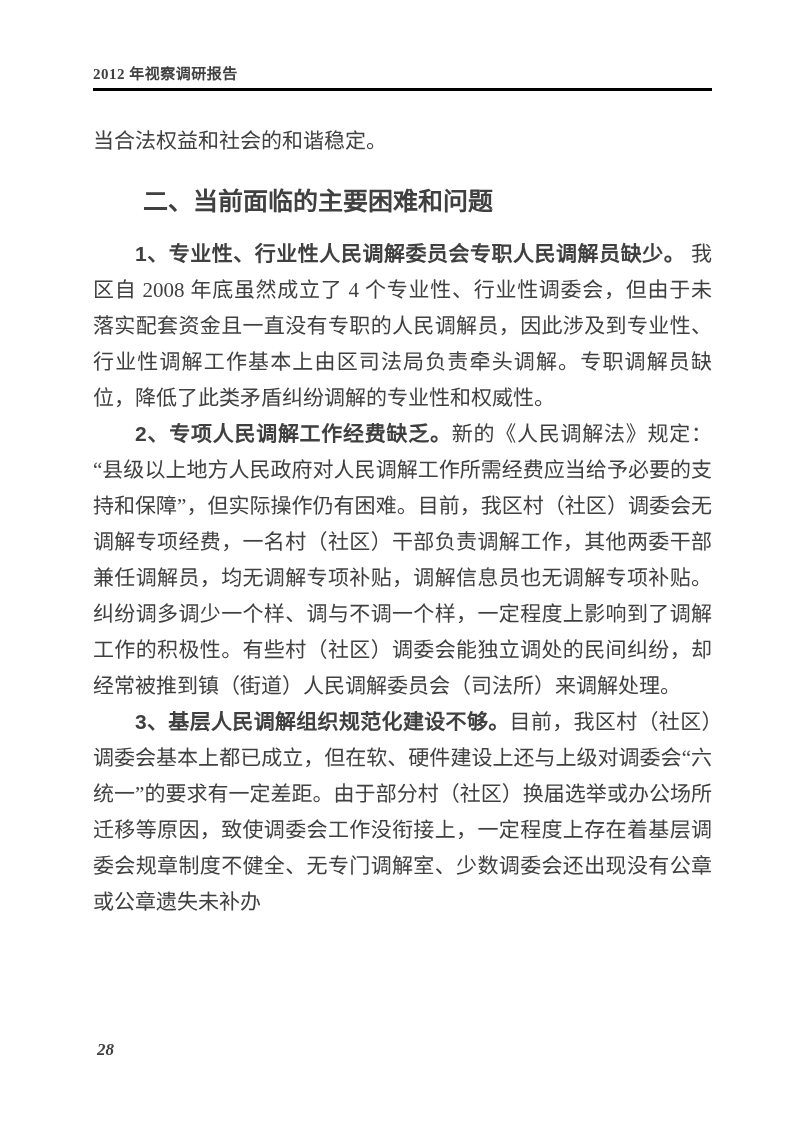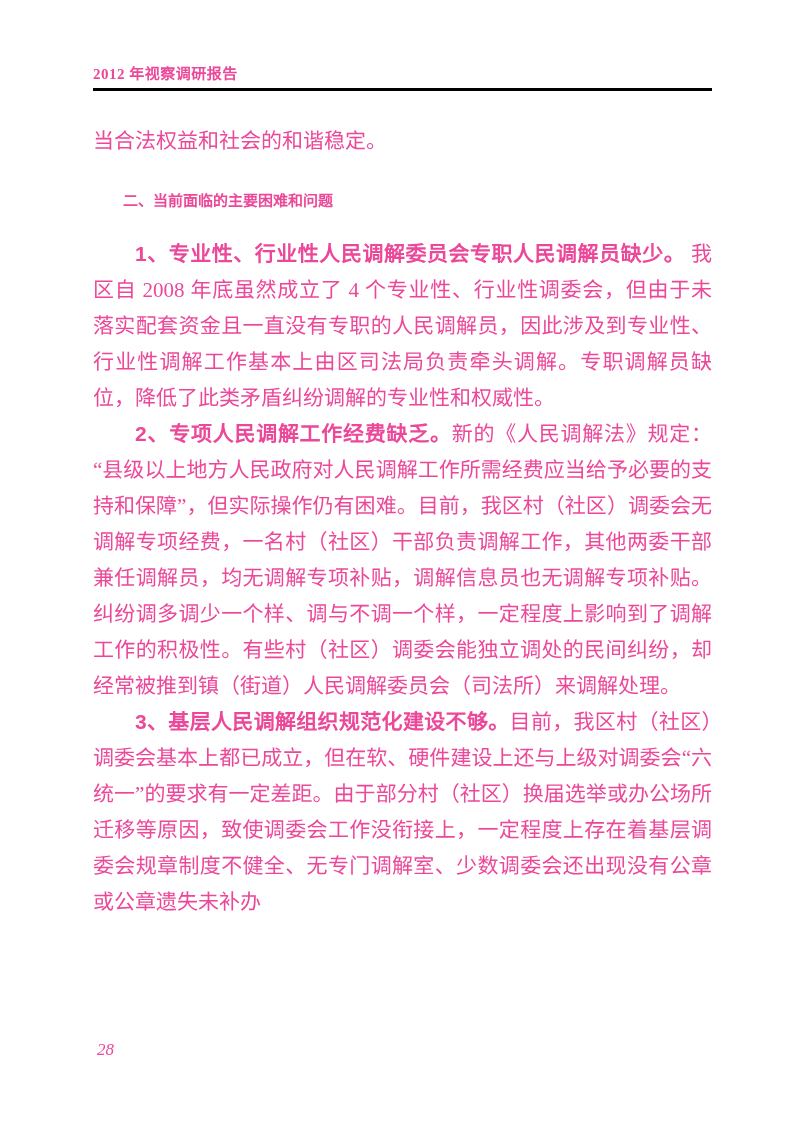--- a/index.html
+++ b/index.html
@@ -3,21 +3,21 @@
 <meta charset="utf-8">
 <style>
   * { margin: 0; padding: 0; box-sizing: border-box; }
   html, body { background: #ffffff; }
   .page {
     position: relative;
     width: 803px;
     height: 1133px;
     margin: 0 auto;
     background: #ffffff;
-    color: #ec4899;
+    color: #404040;
     padding: 62px 91px 0 93px;
     overflow: hidden;
     font-family: "Liberation Serif", "DejaVu Serif", serif;
   }
   .page-header {
     border-bottom: 3px solid #000000;
     padding-bottom: 5px;
   }
   .header-title {
     font-size: 15px;
@@ -30,39 +30,39 @@
     font-size: 21px;
     line-height: 36px;
     text-align: justify;
     text-justify: inter-ideograph;
   }
   .continuation {
     text-indent: 0;
   }
   .section-heading {
     font-family: "Liberation Sans", "DejaVu Sans", sans-serif;
-    font-size: 15px;
+    font-size: 25px;
     font-weight: 700;
     margin: 24px 0 17px 0;
     padding-left: 2em;
     text-align: left;
   }
   .para {
     text-indent: 2em;
   }
   .para .lead {
     font-weight: 700;
     font-family: Liberation Sans, sans-serif;
   }
   .page-number {
     position: absolute;
     left: 97px;
     top: 1040px;
     font-size: 17px;
-    font-weight: 400;
+    font-weight: 700;
     font-style: italic;
     font-family: "Liberation Serif", "DejaVu Serif", serif;
   }
 </style>
 </head>
 <body>
 
 <div class="page">
 
   <header class="page-header">

